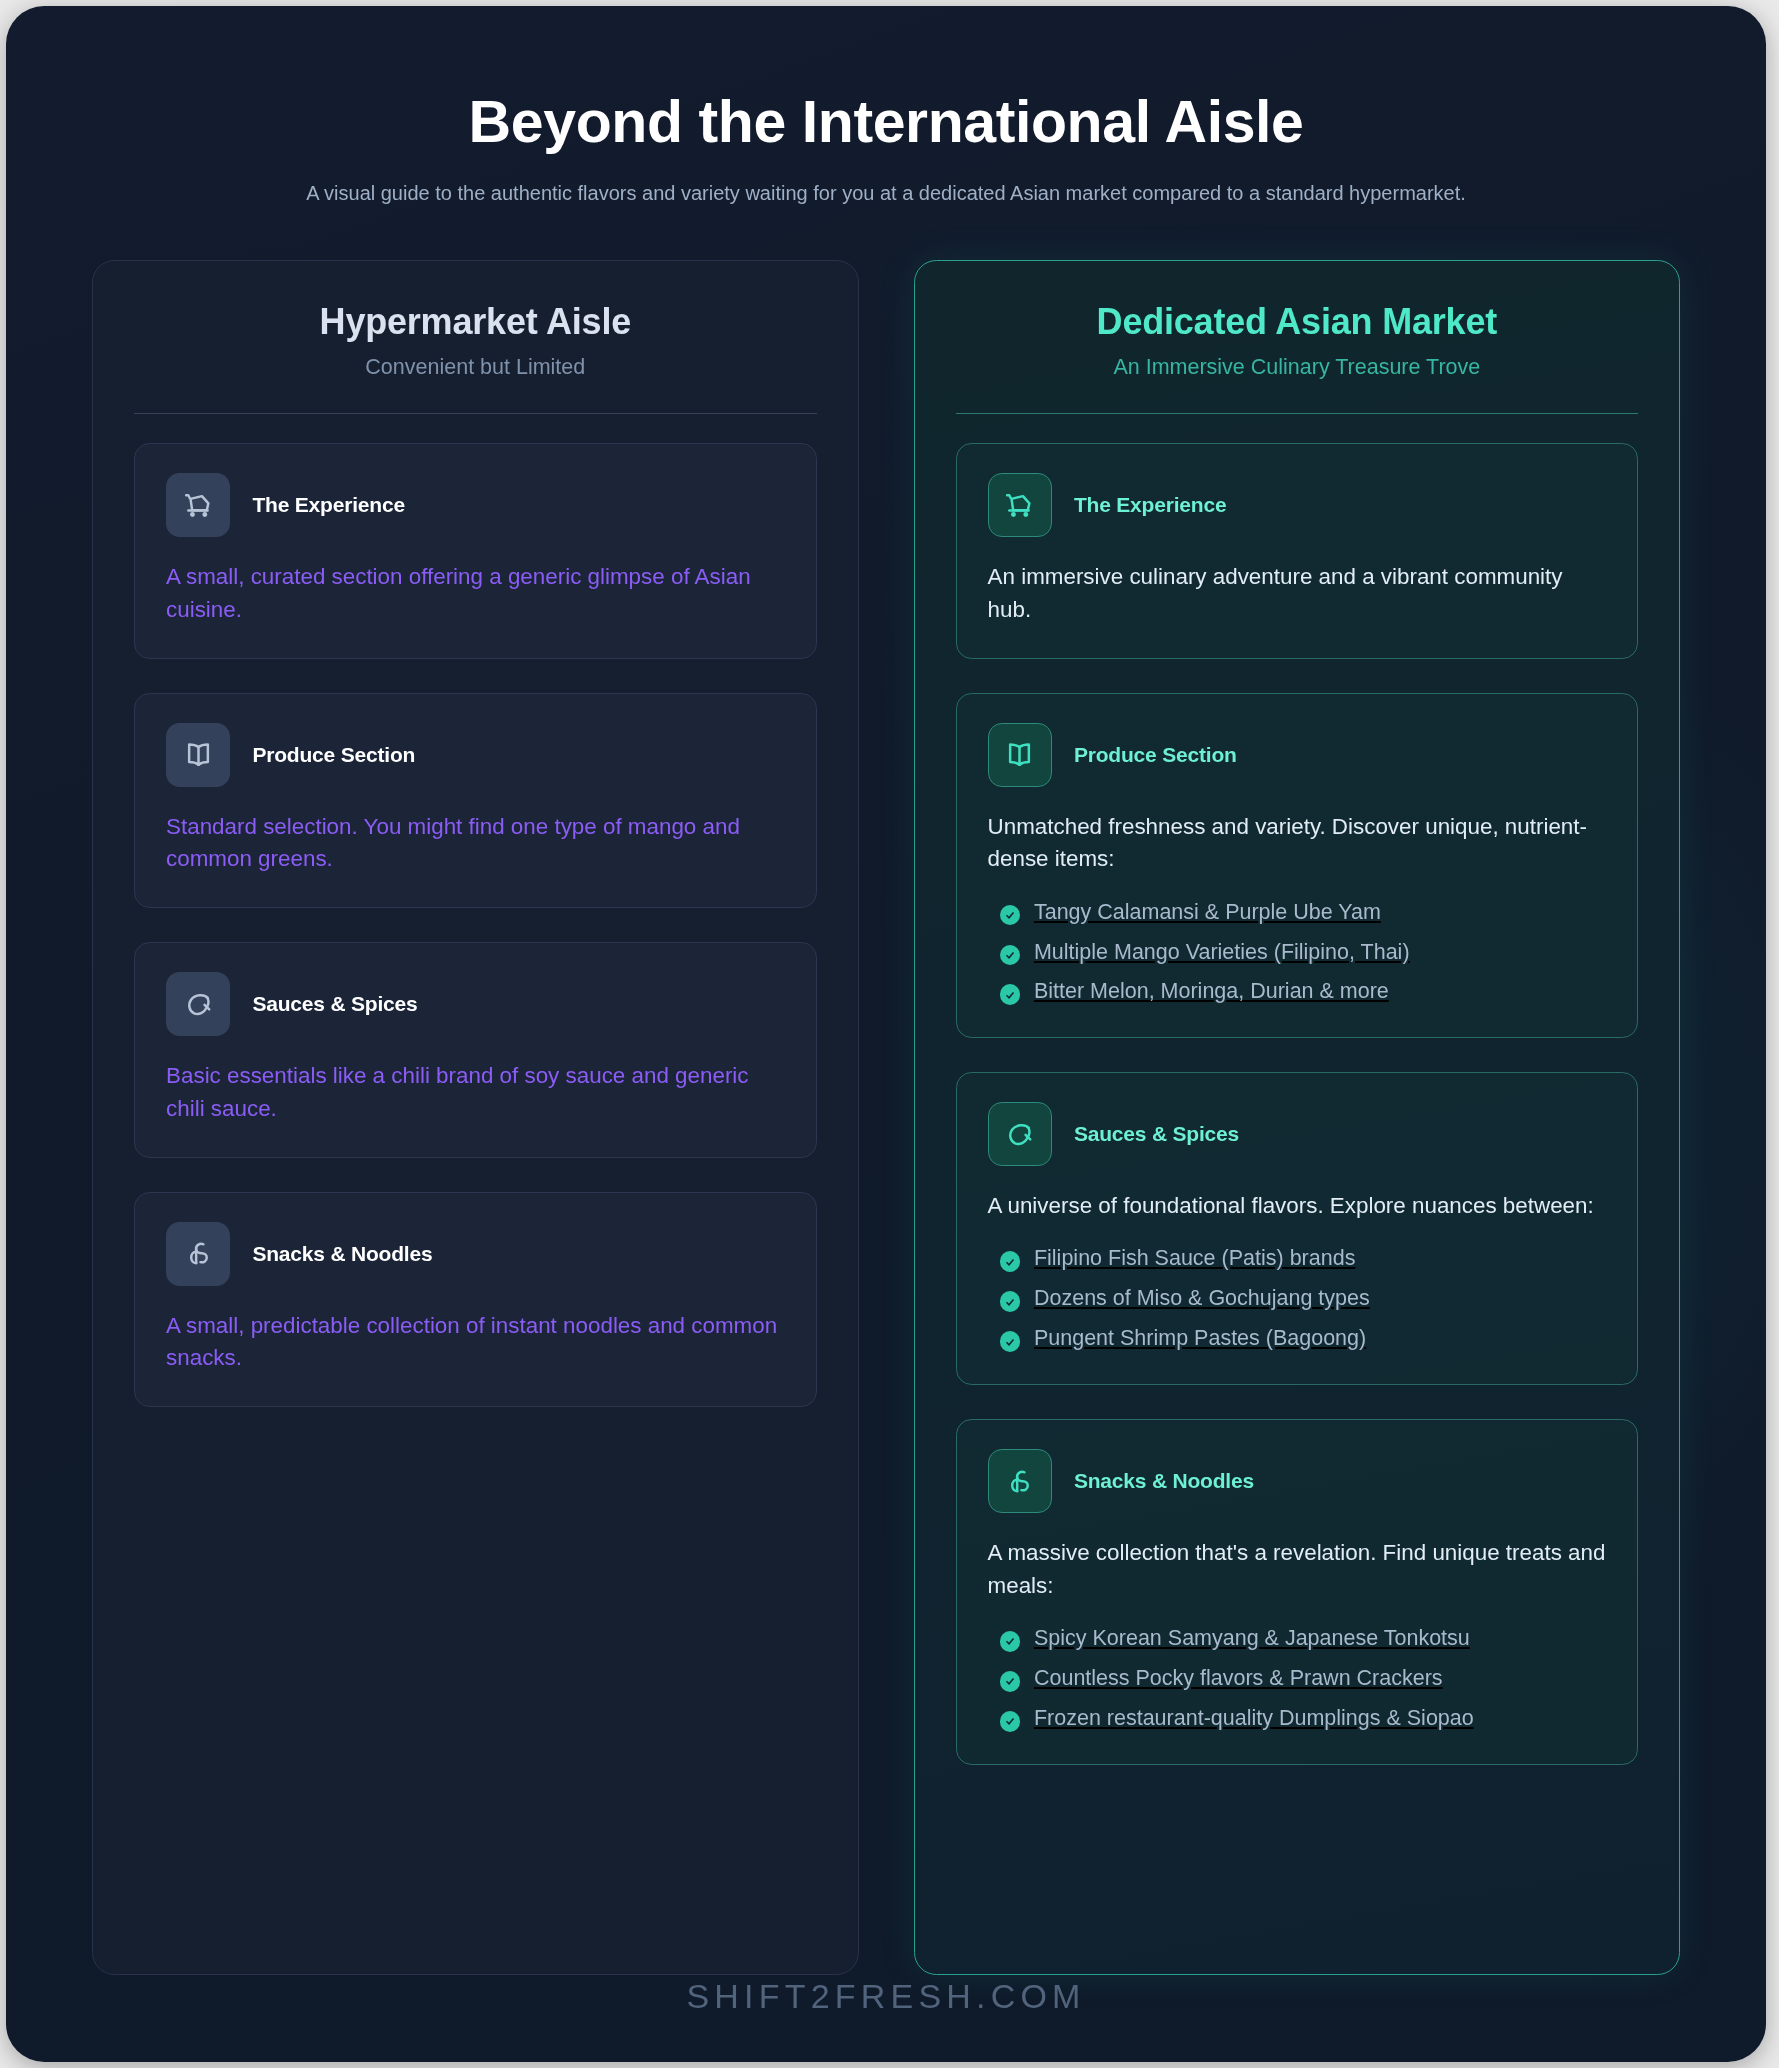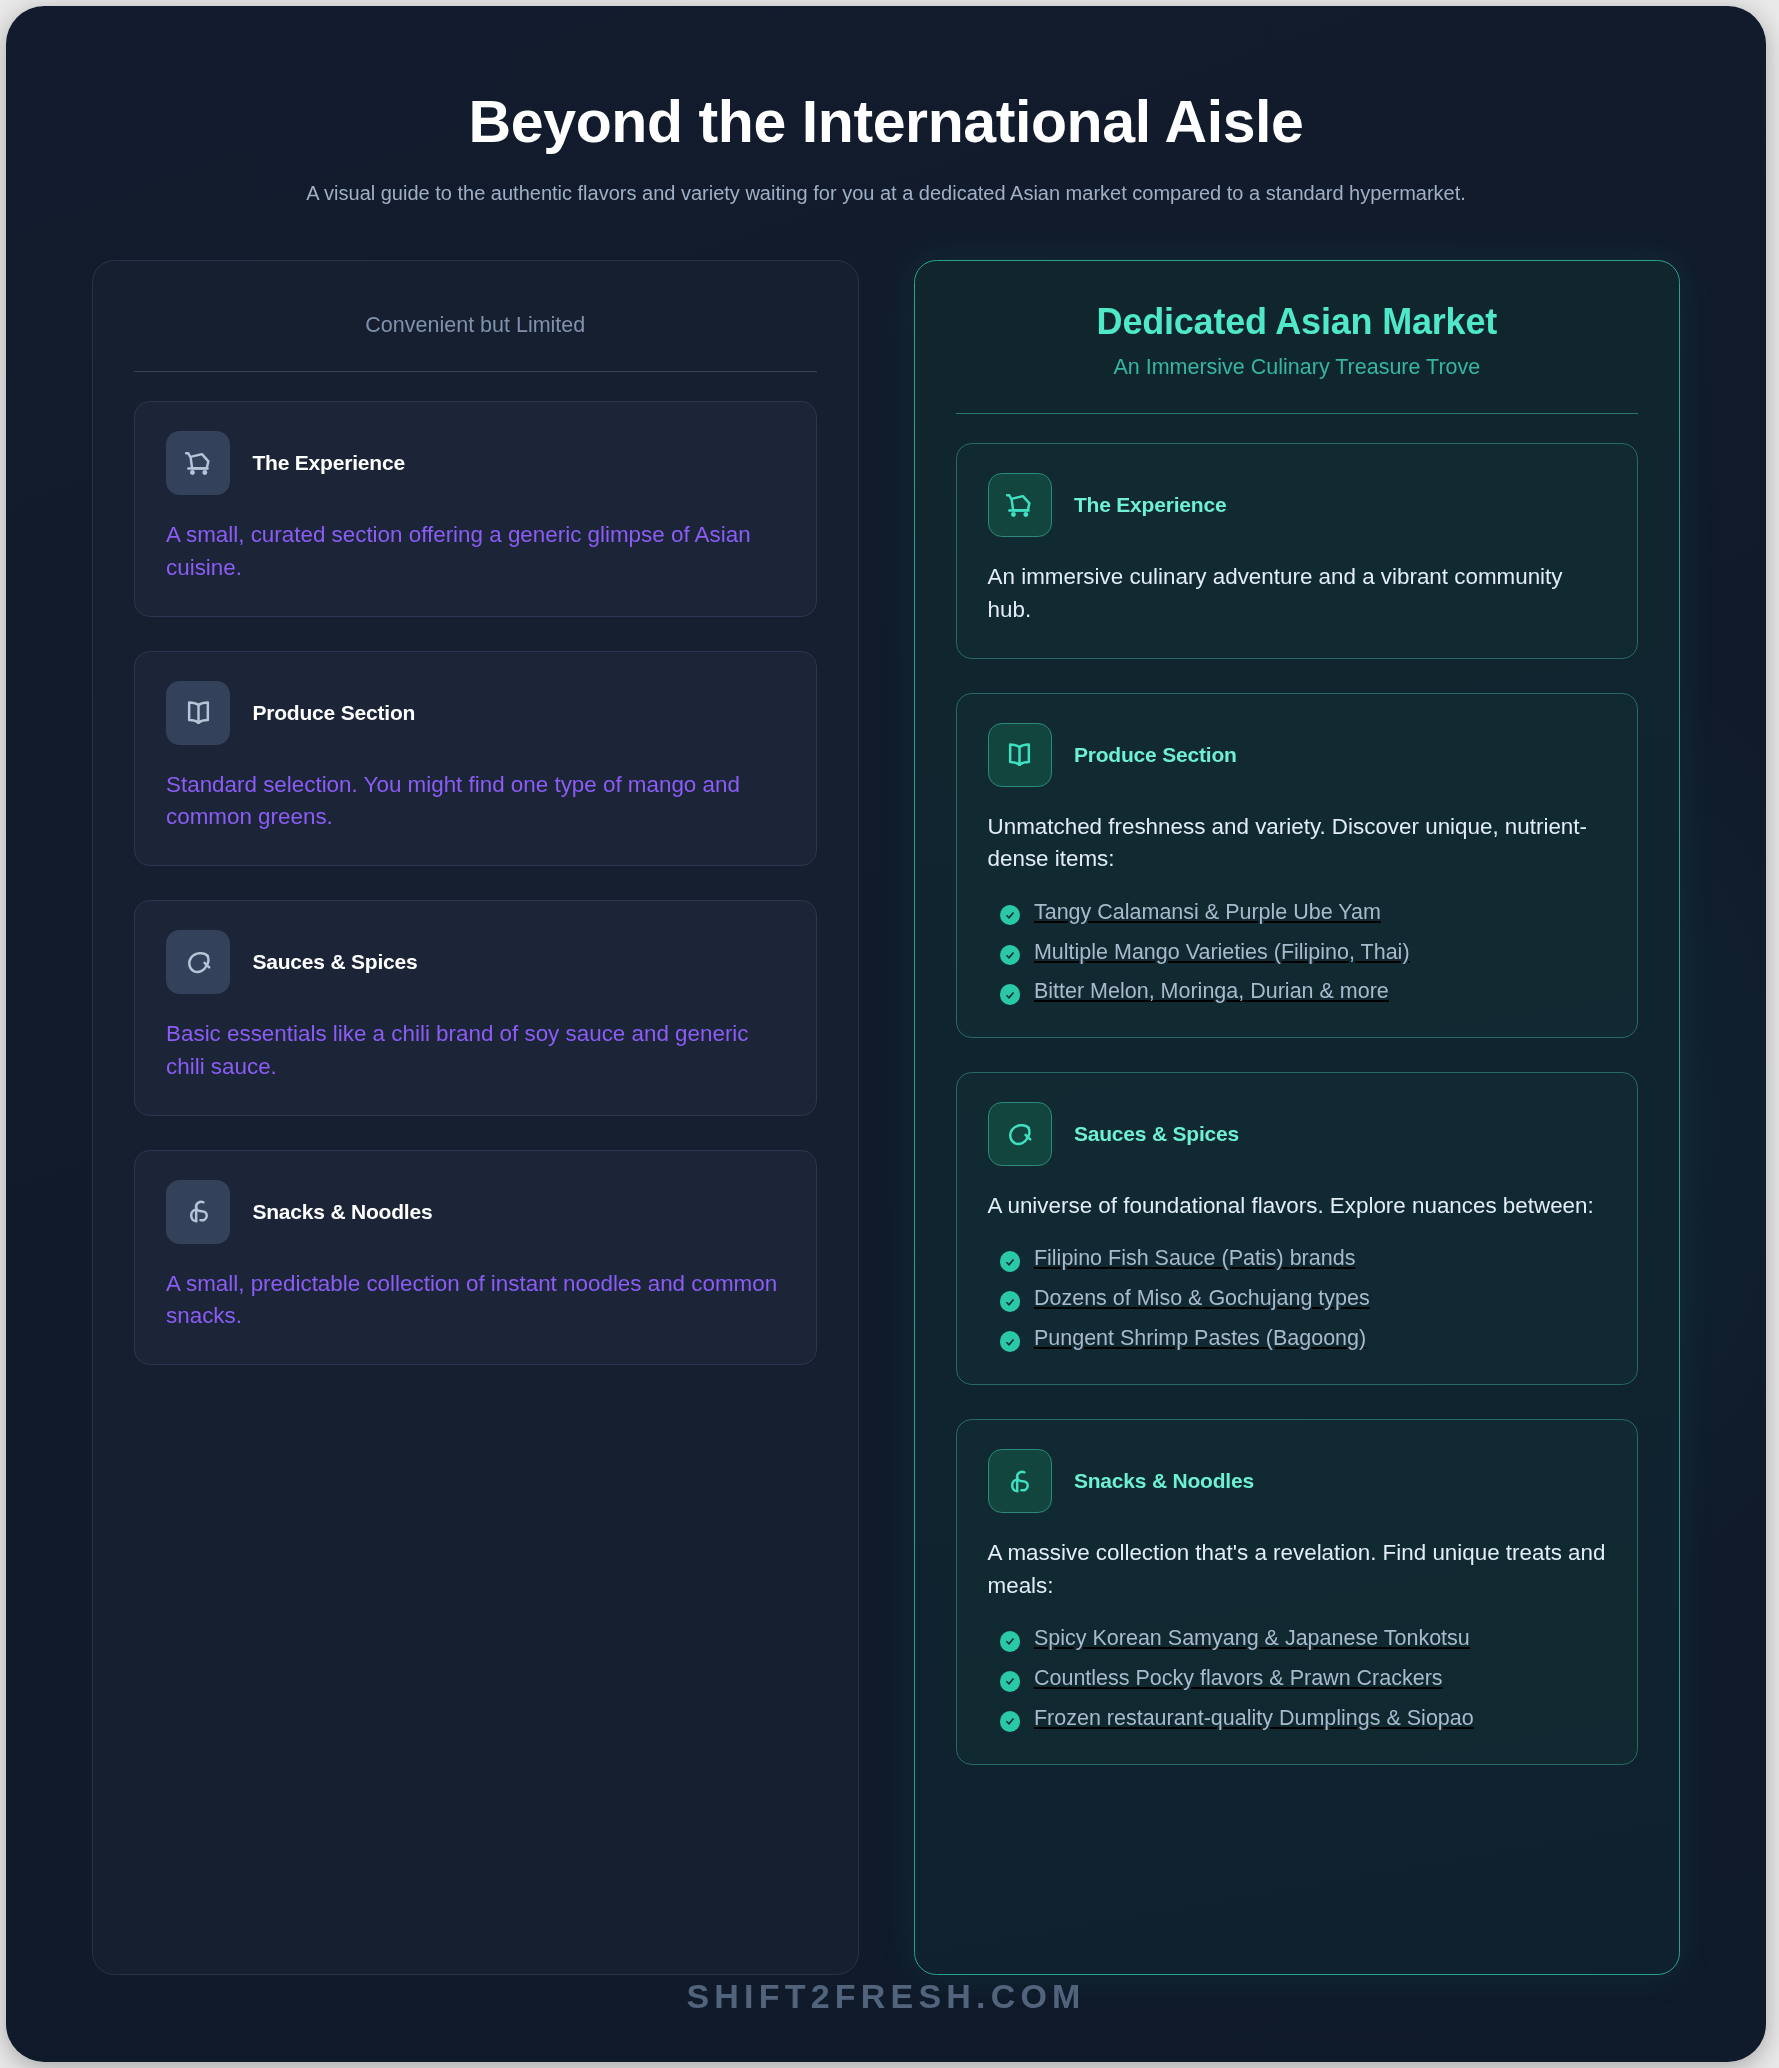--- a/index.html
+++ b/index.html
@@ -178,40 +178,41 @@
   .check svg { width: 12px; height: 12px; stroke: #0d2b33; stroke-width: 3.2; fill: none; }
   .bullet-text { font-size: 21.5px; line-height: 1.3; color: #a9bacd; font-weight: 400; }
 
   
   .watermark {
     position: absolute;
     left: 0; right: 0;
     bottom: 46px;
     text-align: center;
     font-size: 34px;
-    font-weight: 700;
+    font-weight: 400;
     letter-spacing: 5.2px;
     color: #52637c;
     z-index: 3;
   }
 </style>
 </head>
 <body>
 
 <div class="page-shell">
   <div class="infographic">
     <div class="glow"></div>
 
     <div class="header">
       <h1 class="main-title">Beyond the International Aisle</h1>
       <p class="subtitle">A visual guide to the authentic flavors and variety waiting for you at a dedicated Asian market compared to a standard hypermarket.</p>
     </div>
 
     <div class="columns" id="columns">
         <div class="column plain">
+          <div class="col-title">Hypermarket Aisle</div>
           <div class="col-sub">Convenient but Limited</div>
           <div class="divider"></div>
           <div class="cards">
             <div class="card plain">
               <div class="card-head">
                 <div class="icon-box">
                   <svg viewBox="0 0 24 24" fill="none" stroke-width="1.8" stroke-linecap="round" stroke-linejoin="round">
                     <path d="M3 4.5h1.6l1 2"></path>
                     <path d="M6.2 7.2 L14.5 5.2 L19.2 10.4 L18 15.5 L7.4 15.5 Z"></path>
                     <path d="M4.6 15.6h14"></path>

